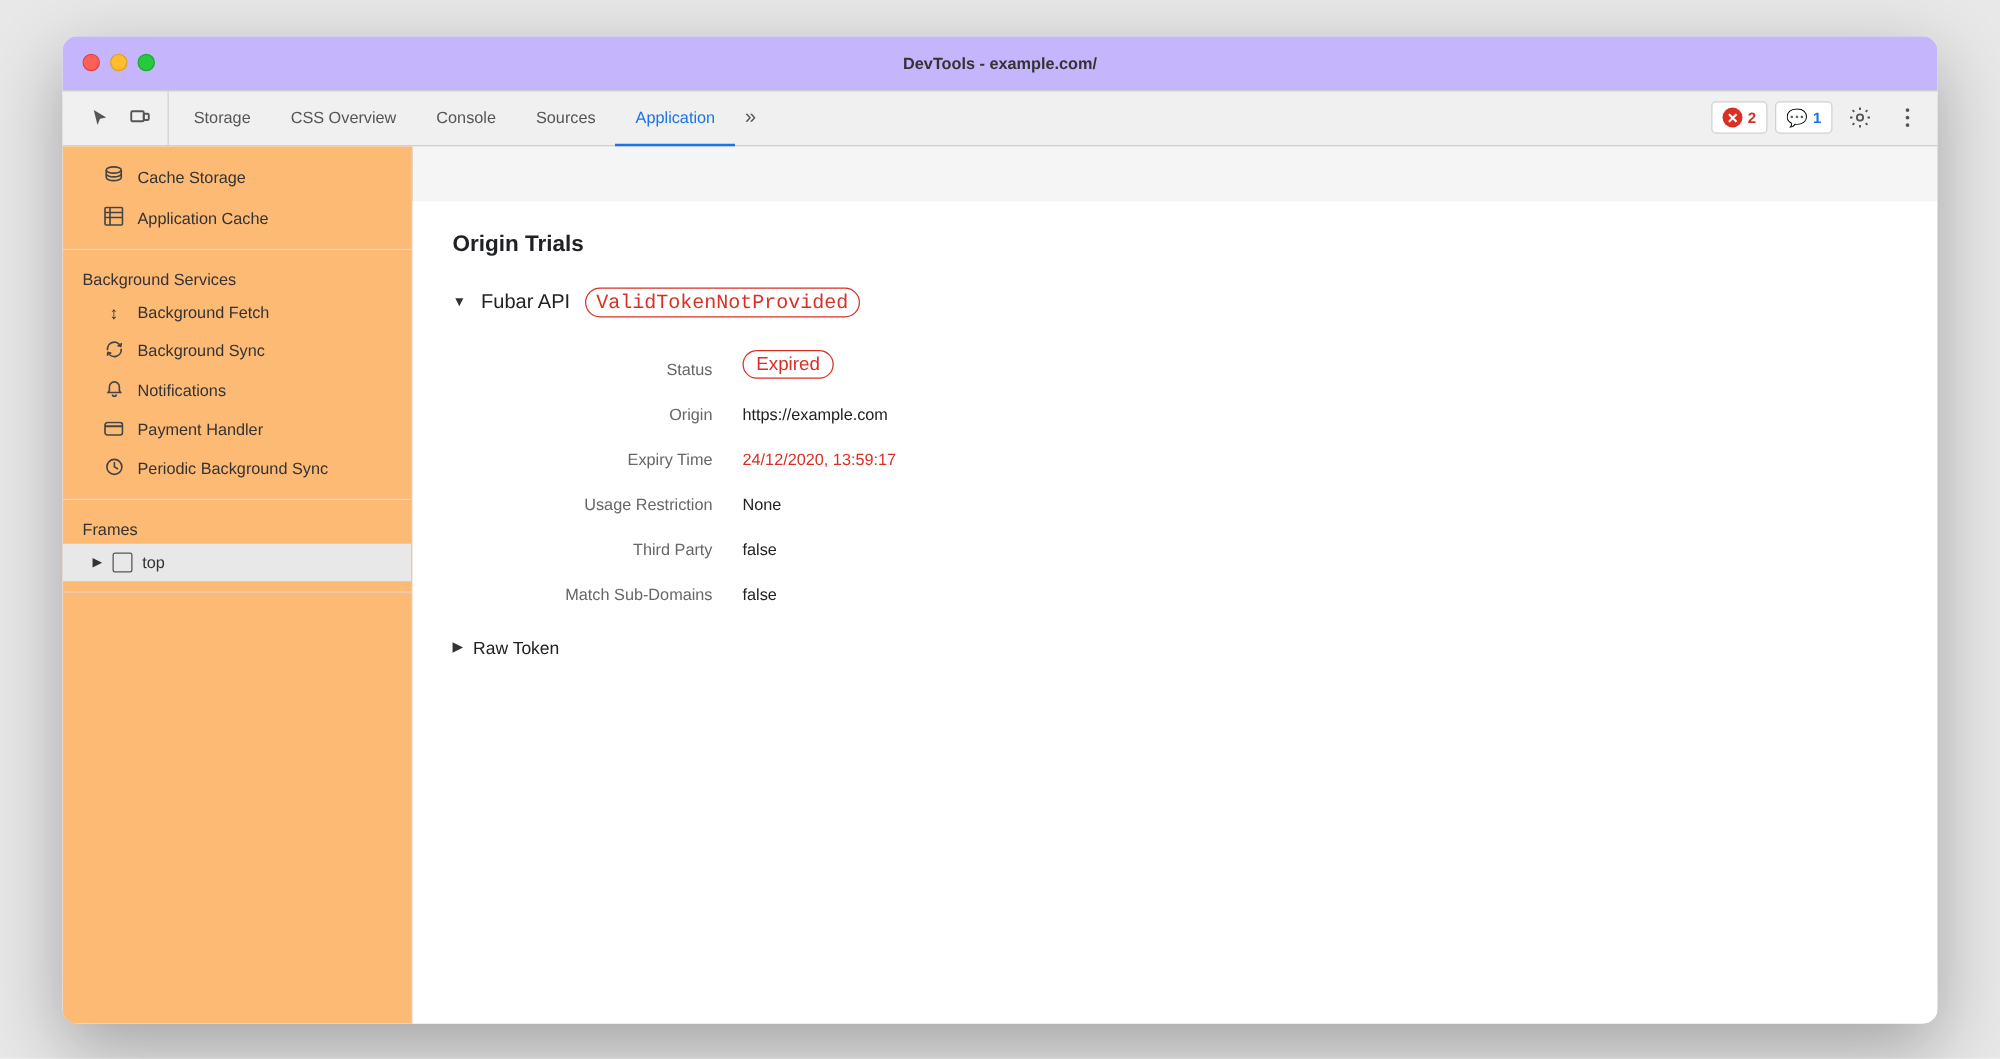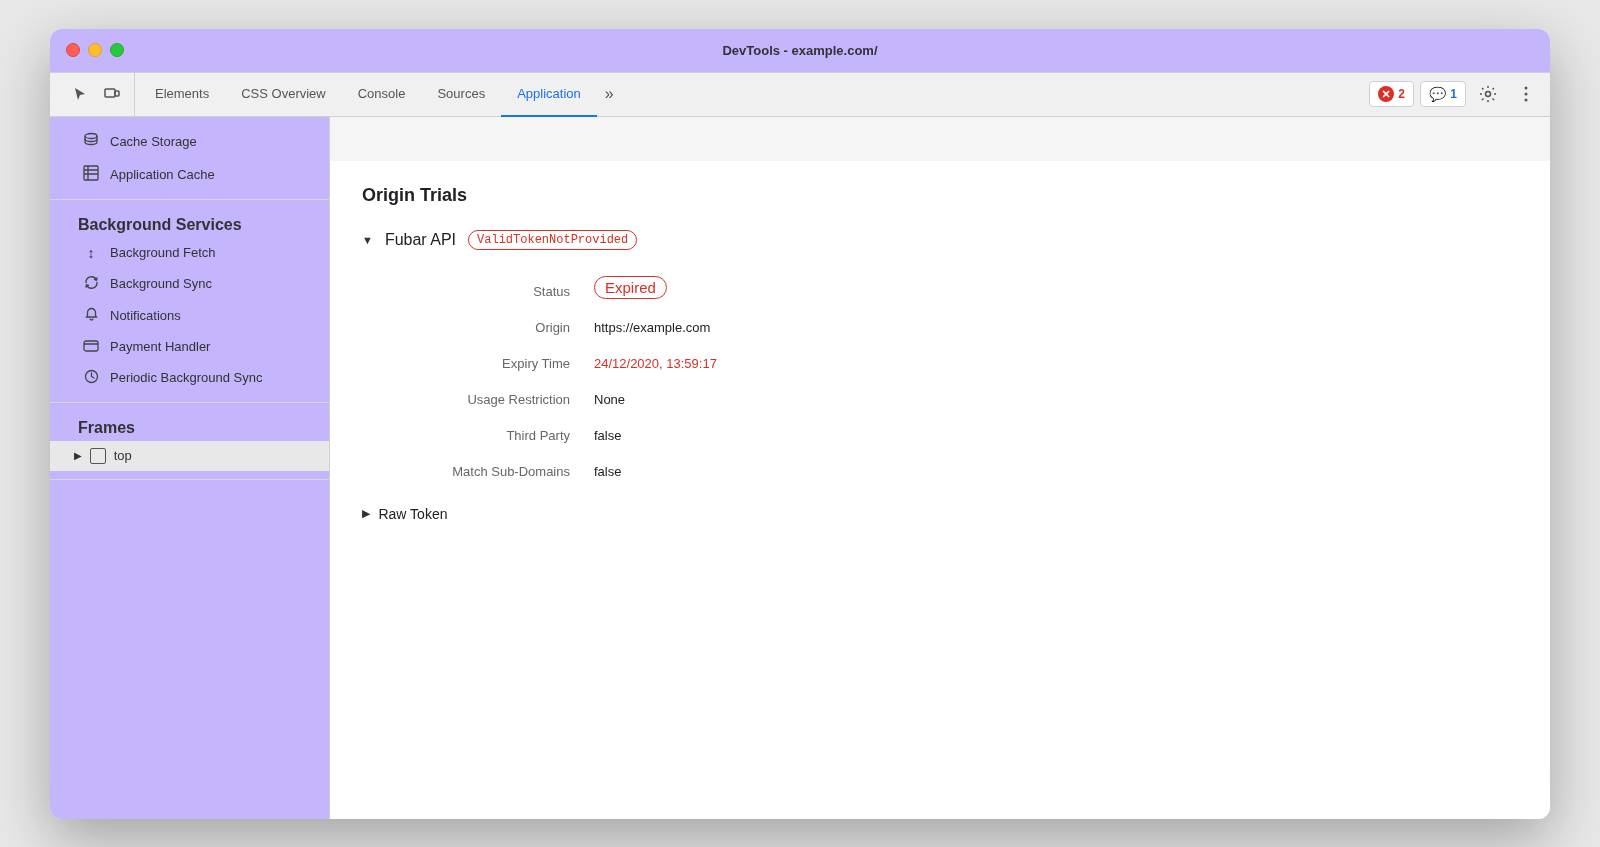--- a/index.html
+++ b/index.html
@@ -173,34 +173,34 @@
     }
     
     .main-content {
       display: flex;
       flex: 1;
       overflow: hidden;
     }
     
     .sidebar {
       width: 280px;
-      background: #c4b5fd;
+      background: #fdba74;
       border-right: 1px solid #d0d0d0;
       overflow-y: auto;
       flex-shrink: 0;
       padding-bottom: 16px;
     }
     .sidebar-section {
       border-bottom: 1px solid #d8d8d8;
       padding: 8px 0;
     }
     .sidebar-section-header {
-      padding: 8px 16px 4px 28px;
-      font-size: 16px;
-      font-weight: 700;
+      padding: 8px 16px 4px 16px;
+      font-size: 13px;
+      font-weight: 400;
       color: #333;
     }
     .sidebar-item {
       display: flex;
       align-items: center;
       gap: 10px;
       padding: 7px 16px 7px 32px;
       font-size: 13px;
       color: #333;
       cursor: pointer;
@@ -260,21 +260,21 @@
     }
     .api-name {
       font-size: 16px;
       color: #202124;
     }
     .api-badge {
       display: inline-block;
       padding: 2px 8px;
       border: 1.5px solid #d93025;
       border-radius: 12px;
-      font-size: 12px;
+      font-size: 16px;
       color: #d93025;
       font-family: 'Courier New', monospace;
     }
     .detail-table {
       margin-left: 32px;
       width: 100%;
       max-width: 700px;
     }
     .detail-row {
       display: flex;
@@ -345,21 +345,21 @@
       </button>
       <button class="tab-icon-btn">
         <svg width="16" height="16" viewBox="0 0 16 16" fill="none">
           <rect x="1" y="3" width="10" height="8" rx="1" stroke="#555" stroke-width="1.5" fill="none"></rect>
           <rect x="11" y="5" width="4" height="5" rx="1" stroke="#555" stroke-width="1.5" fill="none"></rect>
         </svg>
       </button>
     </div>
 
     <div class="tab-item">
-      <span>Elements</span>
+      <span>Storage</span>
     </div>
     <div class="tab-item">
       <span>CSS Overview</span>
     </div>
     <div class="tab-item">
       <span>Console</span>
     </div>
     <div class="tab-item">
       <span>Sources</span>
     </div>

